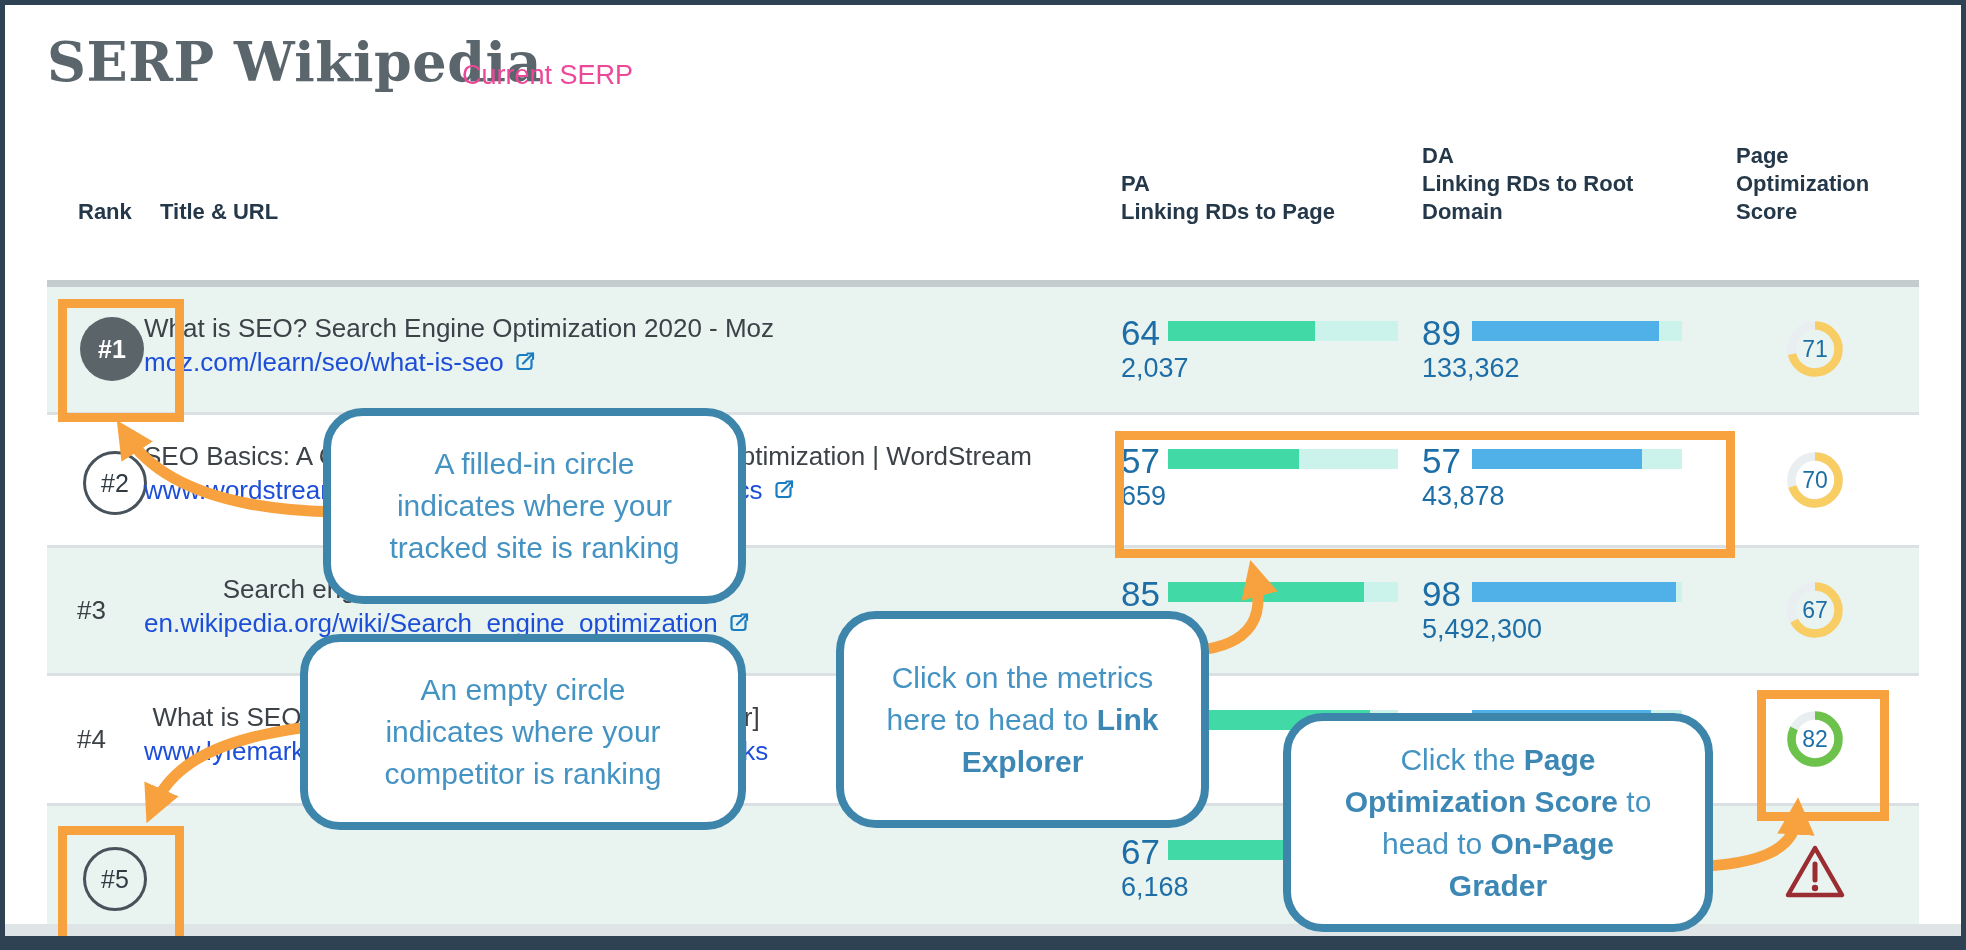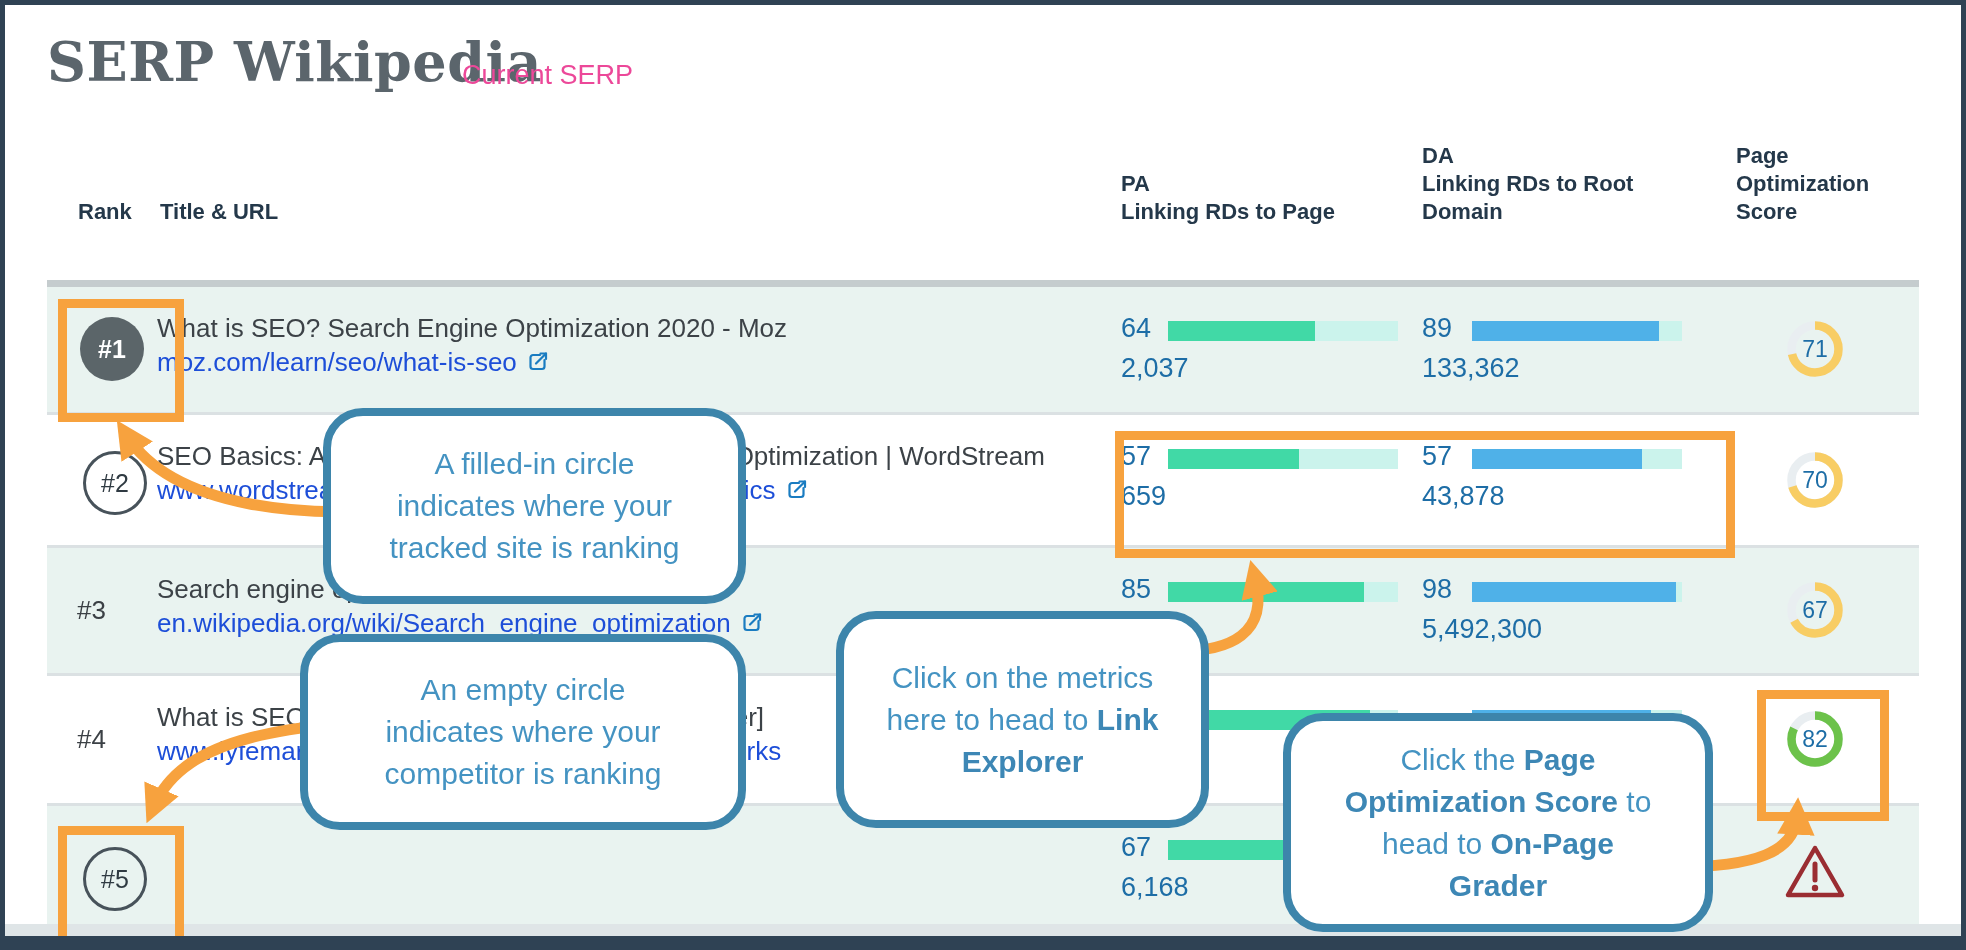--- a/index.html
+++ b/index.html
@@ -16,26 +16,26 @@
   .row-divider{position:absolute;left:47px;width:1872px;height:3px;background:#dbe1e3;}
   
   .row{position:absolute;left:47px;width:1872px;z-index:1;}
   .row.teal{background:#e9f3f0;}
   .row.white{background:#ffffff;}
   .rank-circle{position:absolute;display:flex;align-items:center;justify-content:center;
                border-radius:50%;font-size:25px;}
   .rank-circle.filled{left:33px;width:64px;height:64px;background:#5b6569;color:#ffffff;font-weight:bold;}
   .rank-circle.outline{left:36px;width:58px;height:58px;border:3px solid #47525a;color:#2f3a42;background:transparent;}
   .rank-plain{position:absolute;left:30px;font-size:26px;color:#3b4045;}
-  .tblock{position:absolute;left:110px;top:24px;}
+  .tblock{position:absolute;left:97px;top:24px;text-align:center;}
   .rtitle{font-size:26px;color:#3c4247;line-height:34px;white-space:nowrap;}
   .rurl-line{display:flex;align-items:center;gap:9px;line-height:34px;}
   .rurl{font-size:26px;color:#1d4ed8;text-decoration:none;white-space:nowrap;cursor:pointer;}
   .ext svg{display:block;}
-  .mval{position:absolute;top:26px;font-size:27px;color:#1d6da6;white-space:nowrap;}
+  .mval{position:absolute;top:26px;font-size:35px;color:#1d6da6;white-space:nowrap;}
   .pa-val{left:1074px;}  .da-val{left:1375px;}
   .count{position:absolute;top:66px;font-size:27px;color:#1d6da6;white-space:nowrap;}
   .pa-count{left:1074px;} .da-count{left:1375px;}
   .bar{position:absolute;top:34px;height:20px;background:#cbf3ec;}
   .pa-bar{left:1121px;width:230px;} .da-bar{left:1425px;width:210px;}
   .bar-fill{height:100%;width:0;}
   .bar-fill.green{background:#41d9a6;} .bar-fill.blue{background:#4fb1e8;}
   .score-wrap{position:absolute;left:1736px;width:64px;height:64px;}
   .ring{position:absolute;left:0;top:0;width:64px;height:64px;}
   .ring-track{fill:none;stroke:#e9eef1;stroke-width:8.5px;}

